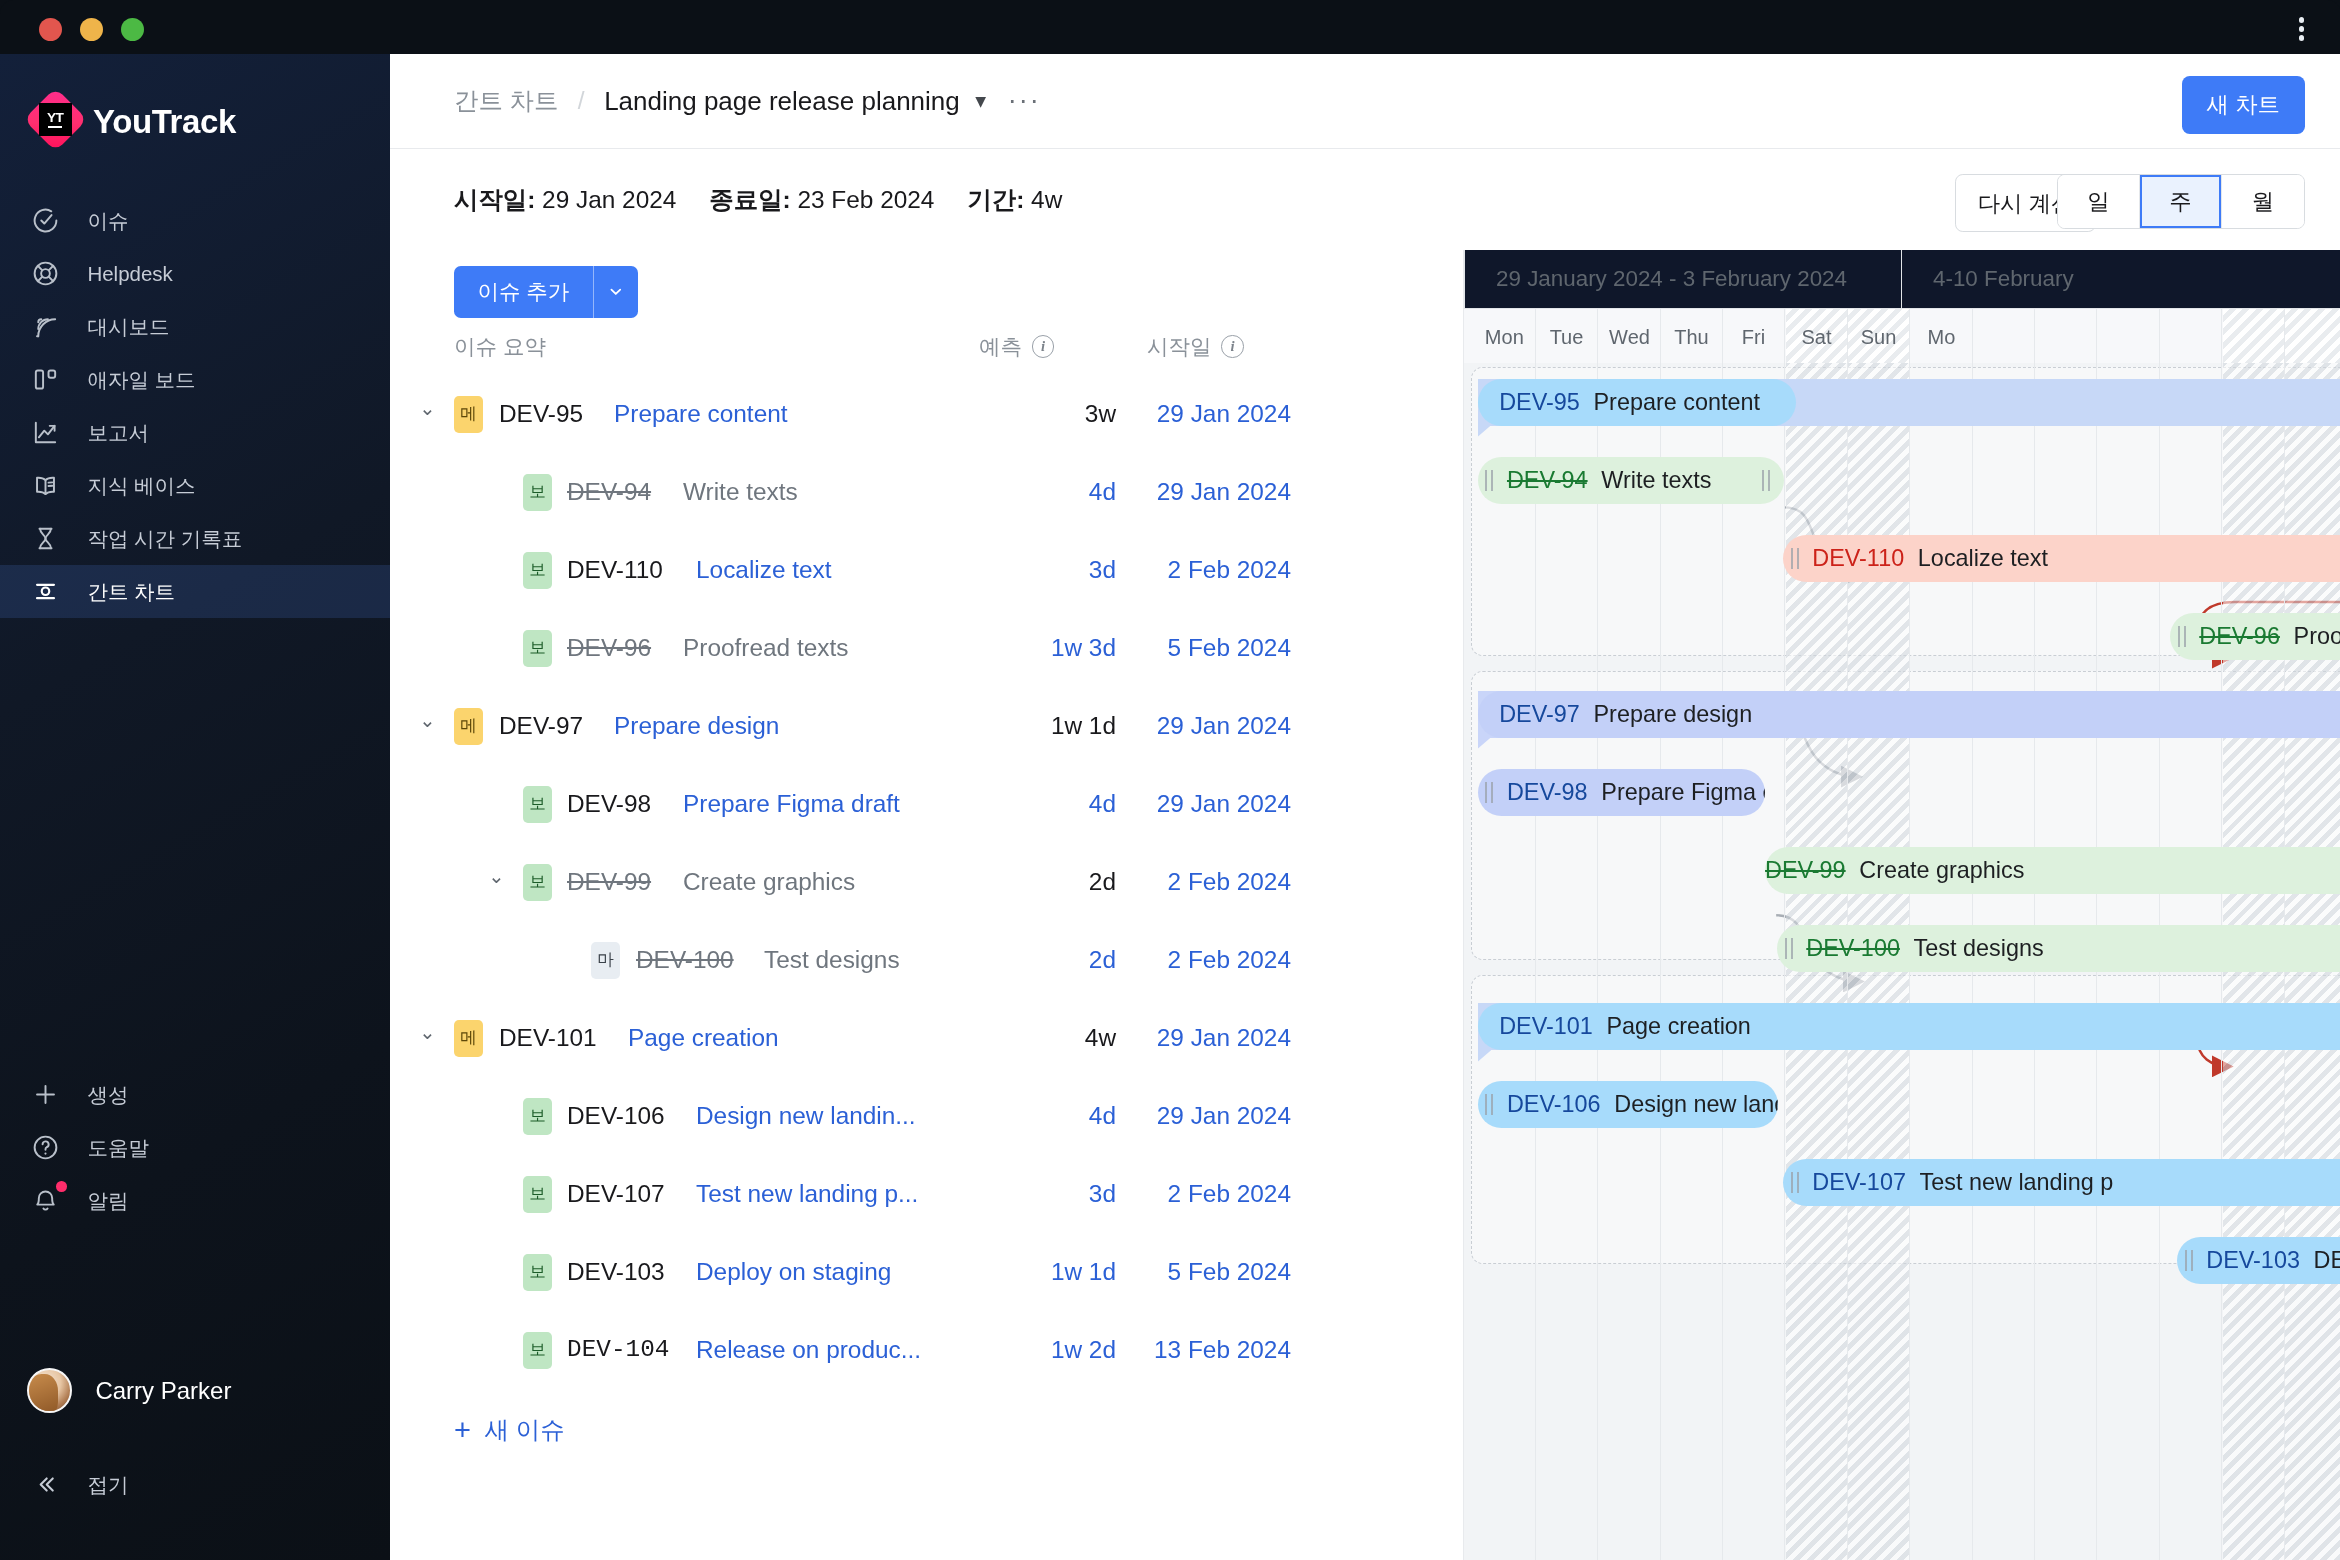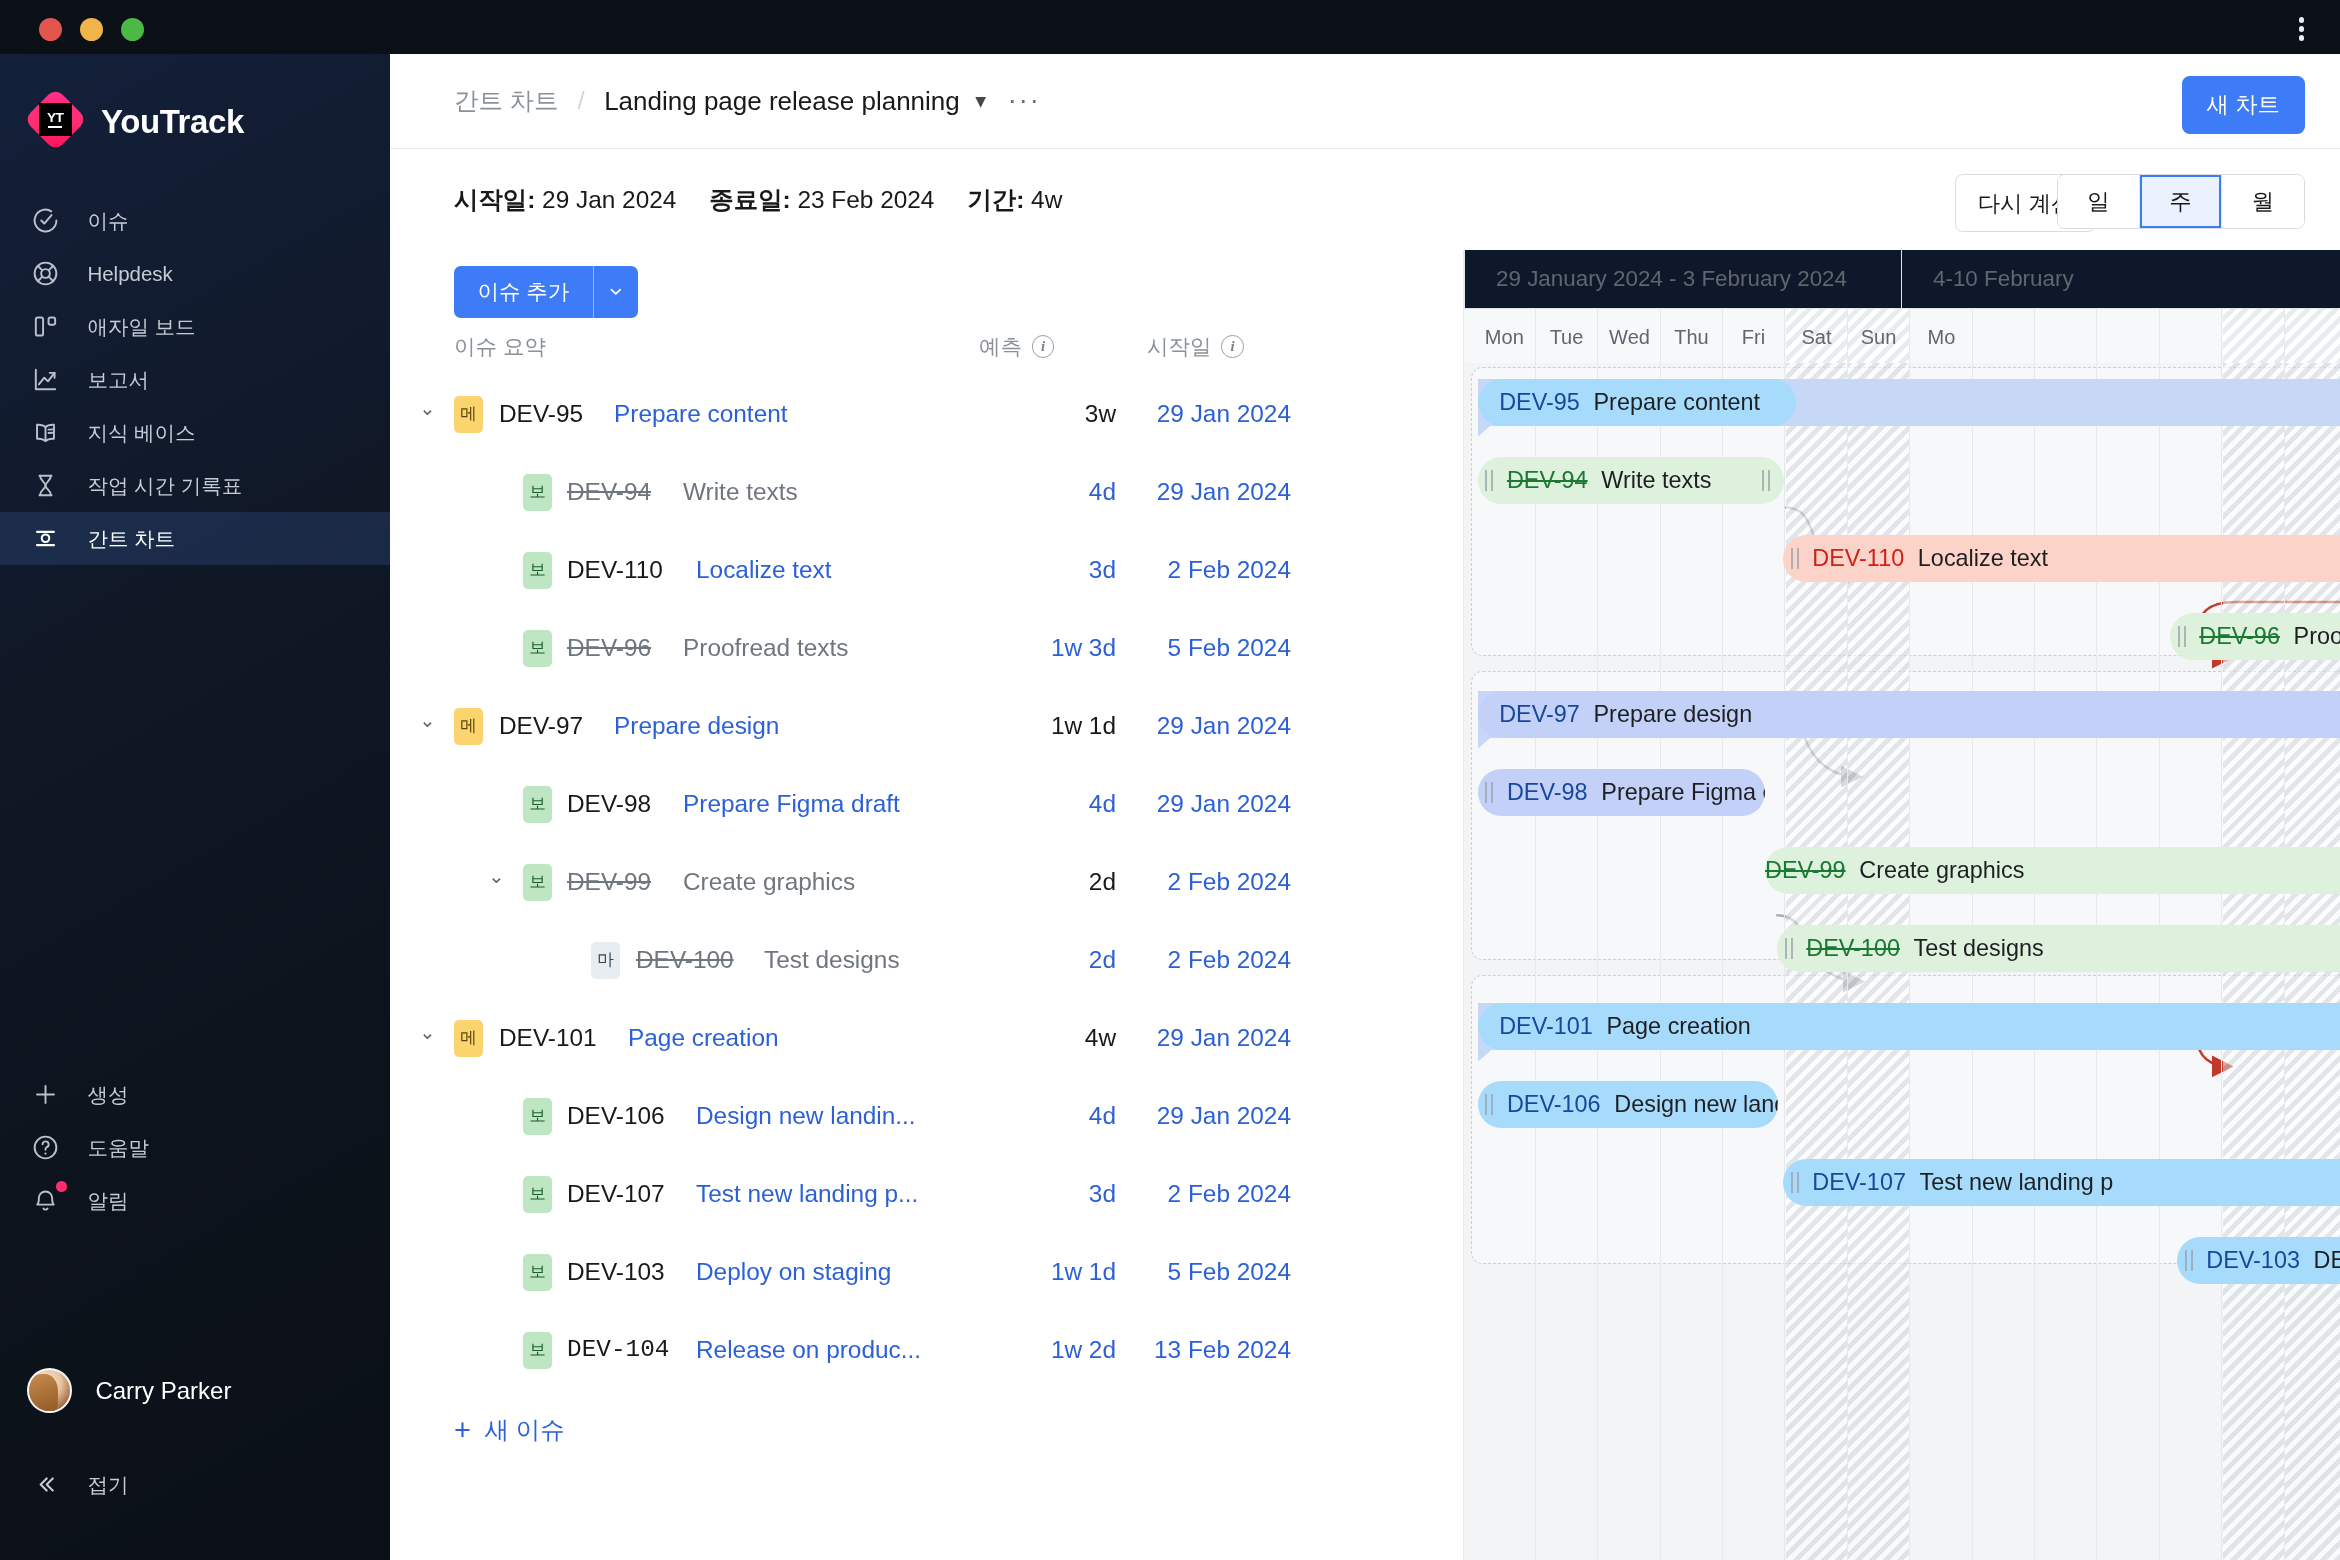--- a/index.html
+++ b/index.html
@@ -35,21 +35,21 @@
   #kebab i { display: block; width: 5.9px; height: 5.9px; border-radius: 50%; background: #e9eef3; }
 
   
   #sidebar {
     position: absolute; left: 0; top: 54px; width: 390px; height: 1507px;
     background: linear-gradient(150deg, #13203a 0%, #101826 38%, #0d131c 70%, #0b1016 100%);
     overflow: hidden;
   }
   #brand {
     position: absolute; left: 27px; top: 39px;
-    display: flex; align-items: center; gap: 17px;
+    display: flex; align-items: center; gap: 9px;
   }
   #brand .logo { width: 57px; height: 57px; position: relative; }
   #brand .logo .blob {
     position: absolute; left: 5.9px; top: 3.9px; width: 45px; height: 45px;
     background: linear-gradient(135deg,#ff2d8e 0%, #ff2f6f 55%, #ff0f5a 100%);
     border-radius: 9.8px; transform: rotate(45deg);
   }
   #brand .logo .sq {
     position: absolute; left: 11.7px; top: 9.8px; width: 33px; height: 33px;
     background: #000; display: flex; flex-direction: column;
@@ -347,20 +347,31 @@
             <svg viewBox="0 0 24 24" fill="none" stroke="#b9c0ca" stroke-width="1.6" stroke-linecap="round" stroke-linejoin="round">
               <circle cx="12" cy="12" r="9"></circle>
               <circle cx="12" cy="12" r="3.6"></circle>
               <line x1="5.6" y1="5.6" x2="9.4" y2="9.4"></line>
               <line x1="14.6" y1="14.6" x2="18.4" y2="18.4"></line>
               <line x1="18.4" y1="5.6" x2="14.6" y2="9.4"></line>
               <line x1="9.4" y1="14.6" x2="5.6" y2="18.4"></line>
             </svg>
           </span>
           <span class="lbl">Helpdesk</span>
+        </div>
+        <div class="nav-item">
+          <span class="ico" style="position: relative;">
+            <svg viewBox="0 0 24 24" fill="none" stroke="#b9c0ca" stroke-width="1.6" stroke-linecap="round" stroke-linejoin="round">
+              <path d="M6 20a14 14 0 0 1 14-14"></path>
+              <path d="M6 14a8 8 0 0 1 8-8"></path>
+              <path d="M6 8.5A2.5 2.5 0 0 1 8.5 6"></path>
+              <path d="M5 20h1"></path>
+            </svg>
+          </span>
+          <span class="lbl">대시보드</span>
         </div>
         <div class="nav-item">
           <span class="ico" style="position: relative;">
             <svg viewBox="0 0 24 24" fill="none" stroke="#b9c0ca" stroke-width="1.6" stroke-linecap="round" stroke-linejoin="round">
               <rect x="4" y="4.5" width="6" height="15" rx="1.6"></rect>
               <rect x="14.5" y="4.5" width="5.5" height="6" rx="1.6"></rect>
             </svg>
           </span>
           <span class="lbl">애자일 보드</span>
         </div>

